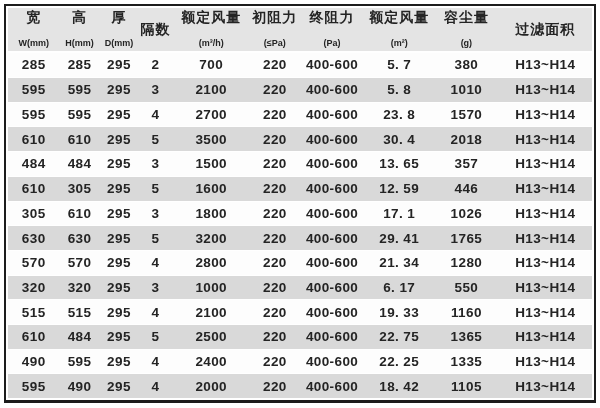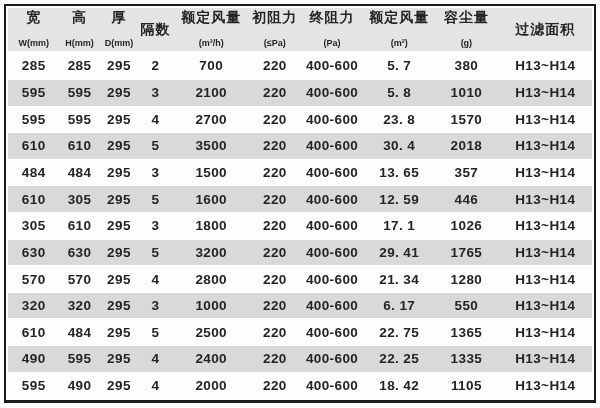--- a/index.html
+++ b/index.html
@@ -248,20 +248,32 @@
           <td>295</td>
           <td>3</td>
           <td>1000</td>
           <td>220</td>
           <td>400-600</td>
           <td>6. 17</td>
           <td>550</td>
           <td>H13~H14</td>
         </tr>
         <tr>
+          <td>515</td>
+          <td>515</td>
+          <td>295</td>
+          <td>4</td>
+          <td>2100</td>
+          <td>220</td>
+          <td>400-600</td>
+          <td>19. 33</td>
+          <td>1160</td>
+          <td>H13~H14</td>
+        </tr>
+        <tr>
           <td>610</td>
           <td>484</td>
           <td>295</td>
           <td>5</td>
           <td>2500</td>
           <td>220</td>
           <td>400-600</td>
           <td>22. 75</td>
           <td>1365</td>
           <td>H13~H14</td>

